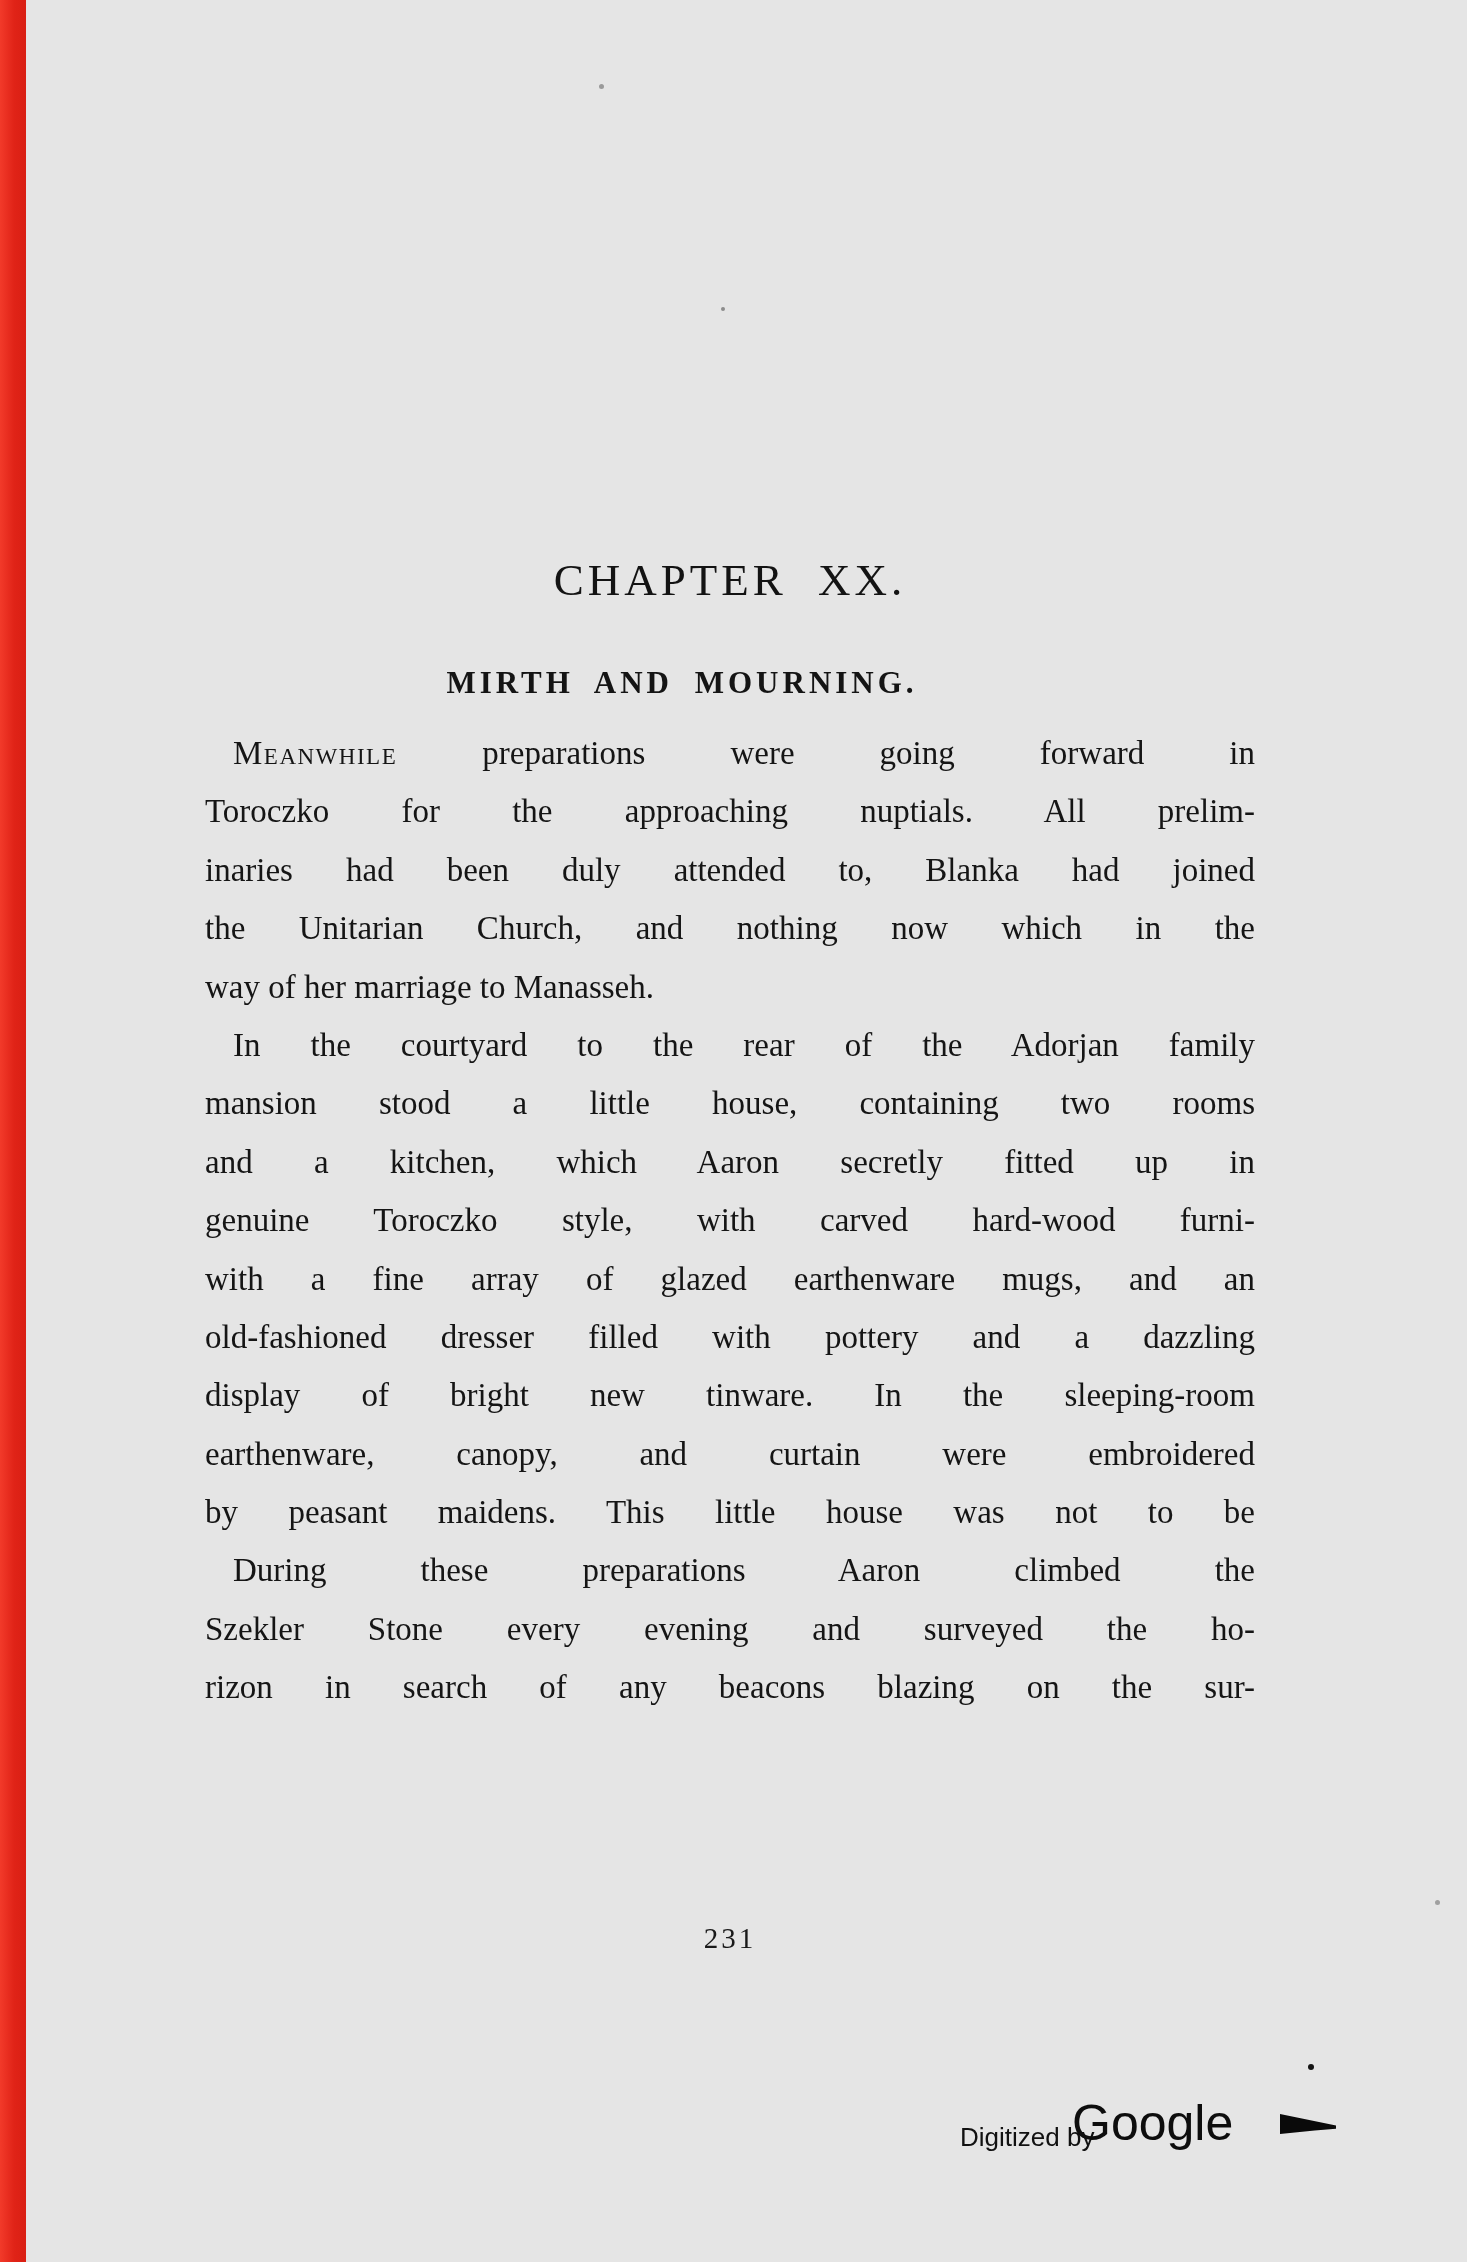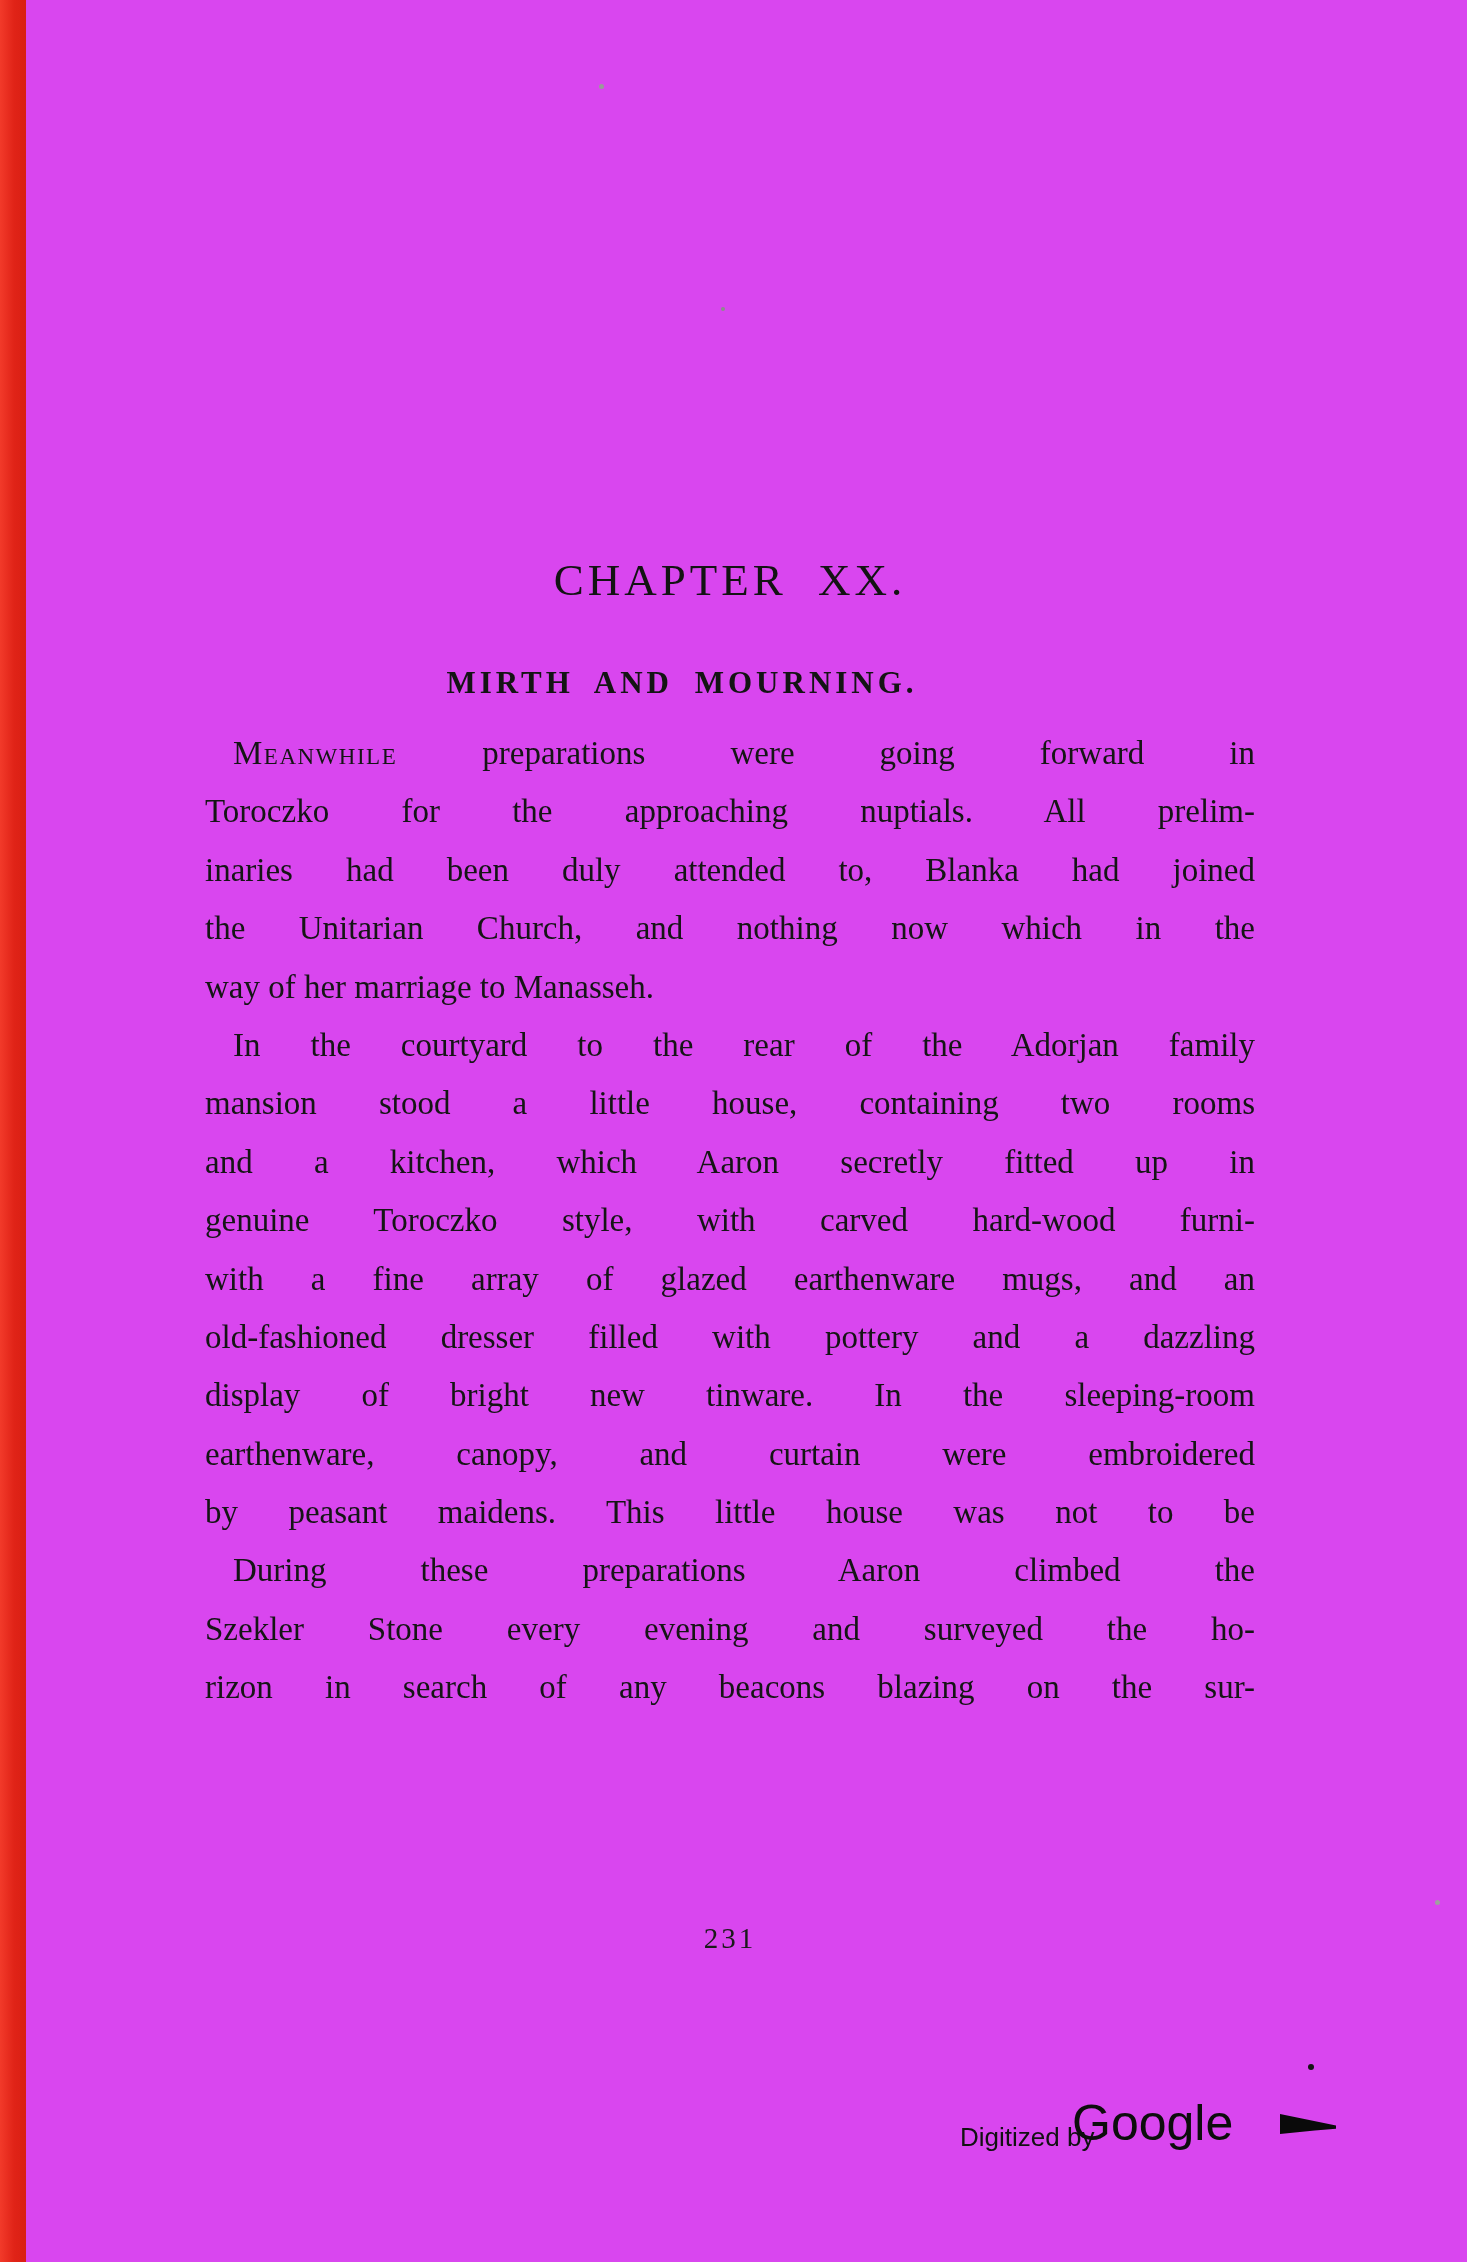--- a/index.html
+++ b/index.html
@@ -5,21 +5,21 @@
   html, body { margin: 0; padding: 0; }
   body {
     width: 1467px; height: 2262px;
     background: #ffffff;
     font-family: "Liberation Serif", serif;
     overflow: hidden;
   }
   .page {
     position: absolute; left: 0; top: 0;
     width: 1467px; height: 2262px;
-    background: #d946ef;
+    background: #e5e5e5;
     color: #161616;
   }
   .edge-stripe {
     position: absolute; left: 0; top: 0;
     width: 26px; height: 2262px;
     background: linear-gradient(90deg, #f23a2a 0%, #e02317 55%, #d91f13 100%);
   }
   .chapter-title {
     position: absolute; left: 205px; top: 556px; width: 1050px;
     text-align: center;

